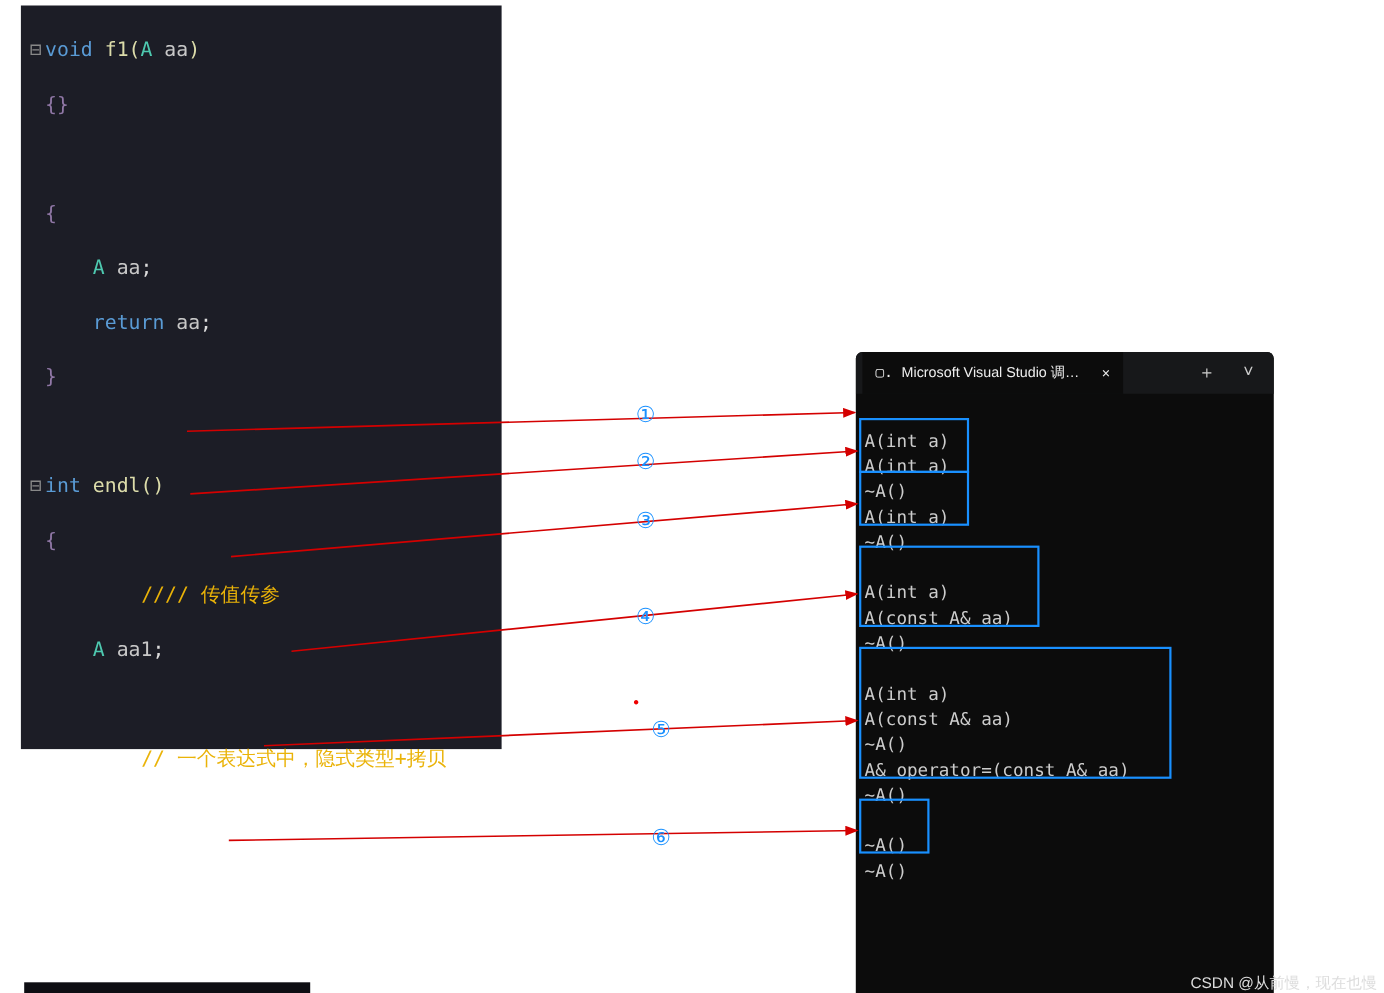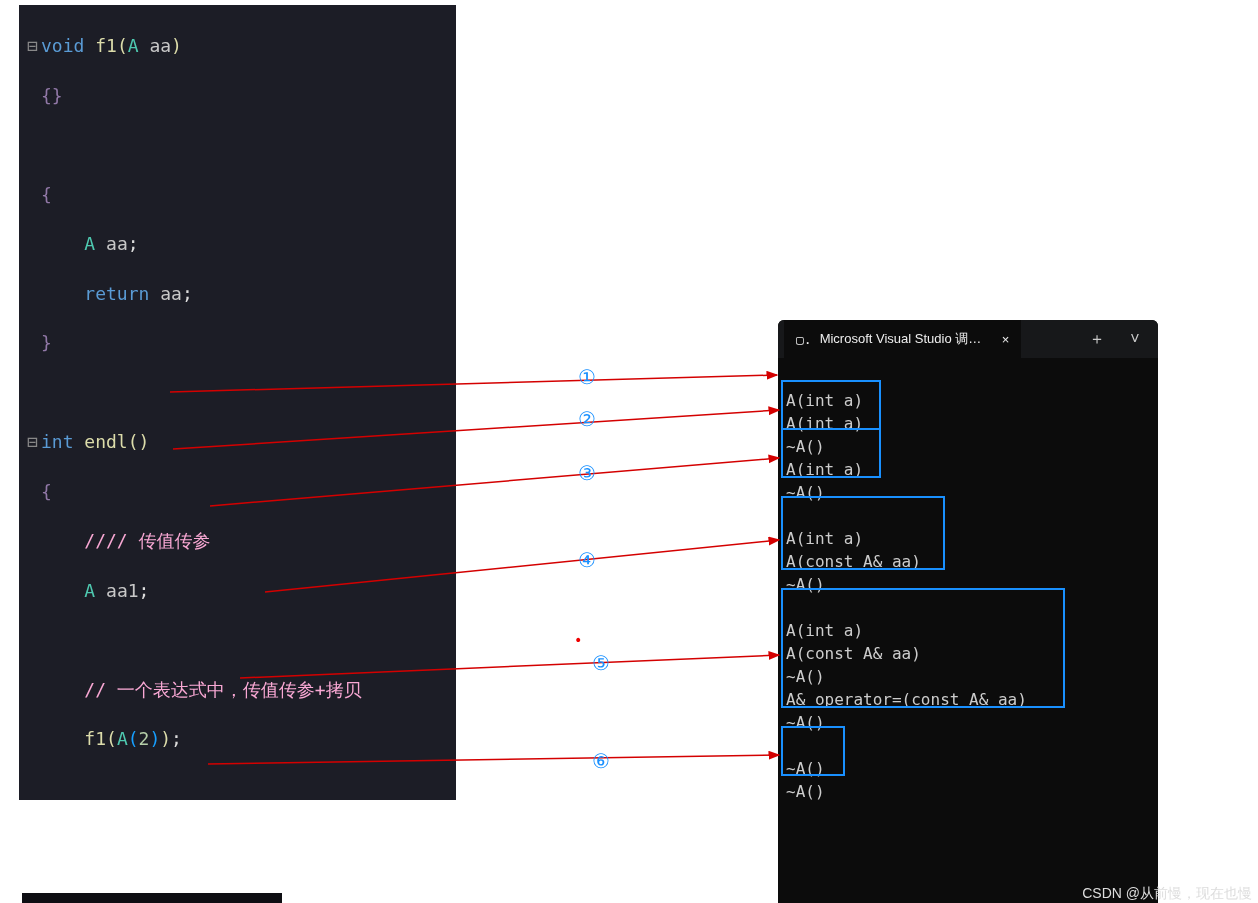--- a/index.html
+++ b/index.html
@@ -9,37 +9,37 @@
     position: relative;
     width: 1258px;
     height: 903px;
     overflow: hidden;
   }
   .editor {
     position: absolute;
     left: 19px;
     top: 5px;
     width: 437px;
-    height: 795px;
+    height: 676px;
     background: #1c1d26;
     color: #dcdcdc;
     font-size: 18px;
     box-sizing: border-box;
     padding: 6px 0 6px 8px;
     white-space: pre;
   }
   .editor .line {
     line-height: 28.5px;
     height: 28.5px;
   }
   .editor .kw   { color: #5a9bd5; }     
   .editor .type { color: #4ec9b0; }     
   .editor .fn   { color: #dcdcaa; }     
   .editor .id   { color: #c8c8c8; }     
-  .editor .cmt  { color: #f9a8d4; }
+  .editor .cmt  { color: #eab308; margin-left: 44px; }
   .editor .num  { color: #b5cea8; }
   .editor .br   { color: #9178a7; }     
   .editor .br2  { color: #dcdcaa; }     
   .editor .br3  { color: #179fff; }     
   .editor .fold { color: #888; width: 14px; display:inline-block; }
   .console {
     position: absolute;
     right: 100px;
     top: 320px;
     width: 380px;
@@ -137,22 +137,21 @@
 <div class="line"><span class="fold"> </span><span class="br">{</span></div>
 <div class="line"><span class="fold"> </span>    <span class="type">A</span><span> </span><span class="id">aa</span><span>;</span></div>
 <div class="line"><span class="fold"> </span>    <span class="kw">return</span><span> </span><span class="id">aa</span><span>;</span></div>
 <div class="line"><span class="fold"> </span><span class="br">}</span></div>
 <div class="line"><span class="fold"> </span></div>
 <div class="line"><span class="fold">⊟</span><span class="kw">int</span><span> </span><span class="fn">endl</span><span class="br2">()</span></div>
 <div class="line"><span class="fold"> </span><span class="br">{</span></div>
 <div class="line"><span class="fold"> </span>    <span class="cmt">//// 传值传参</span></div>
 <div class="line"><span class="fold"> </span>    <span class="type">A</span><span> </span><span class="id">aa1</span><span>;</span></div>
 <div class="line"><span class="fold"> </span>    </div>
-<div class="line"><span class="fold"> </span>    <span class="cmt">// 一个表达式中，传值传参+拷贝</span></div>
-<div class="line"><span class="fold"> </span>    <span class="fn">f1</span><span class="br2">(</span><span class="type">A</span><span class="br3">(</span><span class="num">2</span><span class="br3">)</span><span class="br2">)</span><span>;</span></div>
+<div class="line"><span class="fold"> </span>    <span class="cmt">// 一个表达式中，隐式类型+拷贝</span></div>
 
 
 
 
 
 
 
 
 </div>
 

